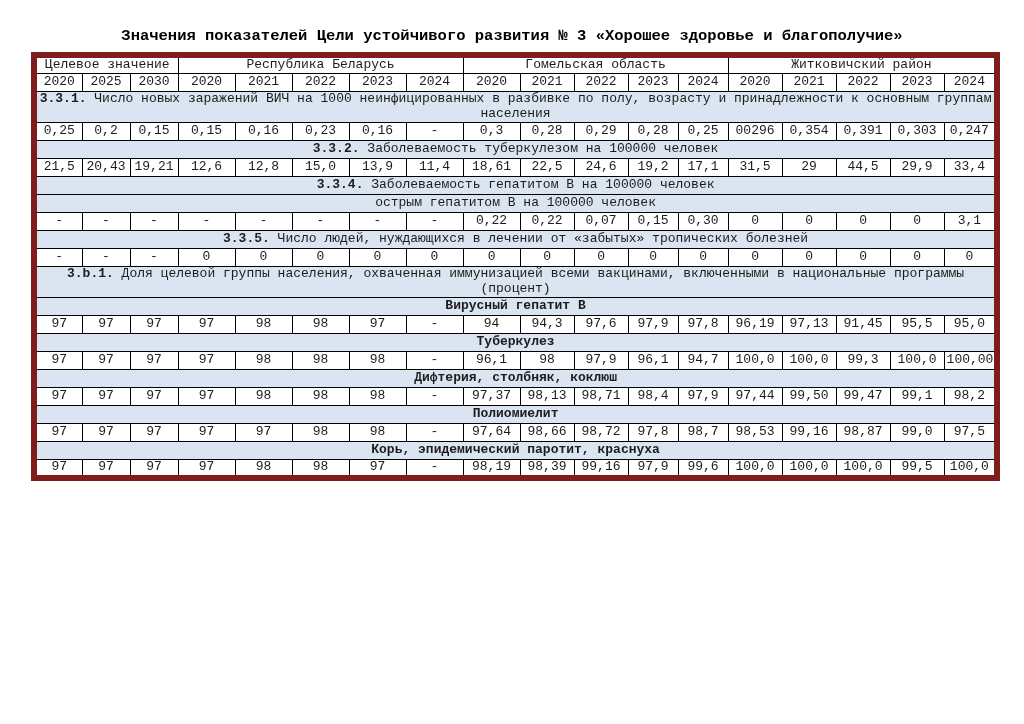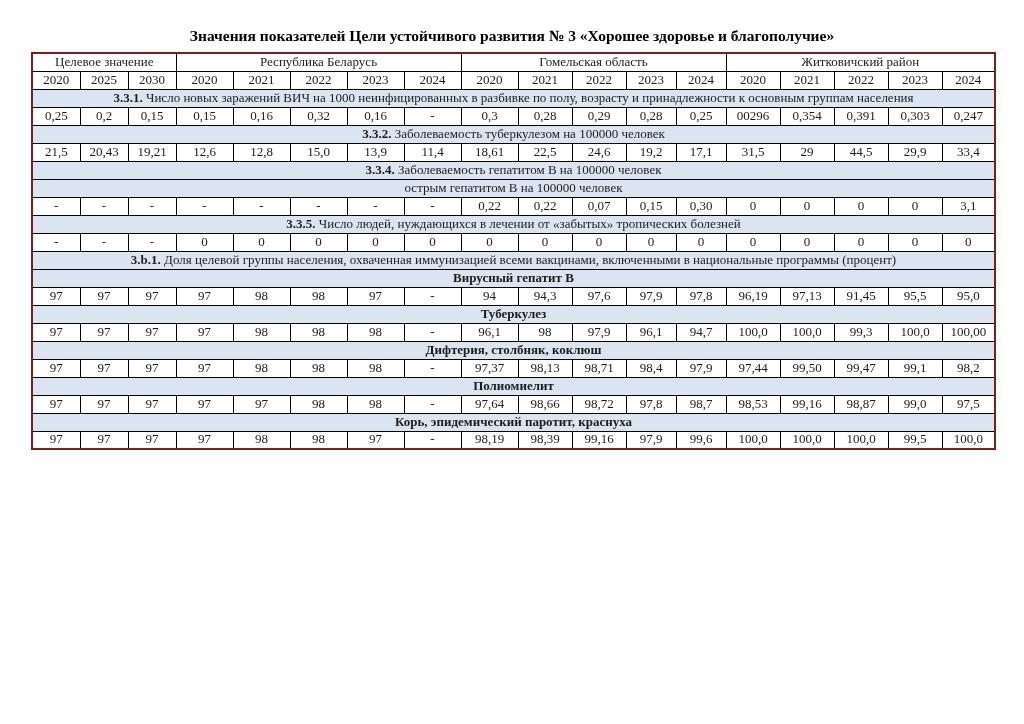--- a/index.html
+++ b/index.html
@@ -2,37 +2,37 @@
 <html style="--section-bg: #dbe5f1;"><head>
 <meta charset="utf-8">
 <style>
   * { margin: 0; padding: 0; box-sizing: border-box; }
   html, body { background: #ffffff; }
   .page {
     position: relative;
     width: 1024px;
     height: 724px;
     background: #ffffff;
-    font-family: Liberation Serif, serif;
+    font-family: Liberation Mono, monospace;
     color: #1c1c1c;
     overflow: hidden;
   }
   .doc-title {
     padding-top: 27px;
     text-align: center;
     font-weight: bold;
     font-size: 15.5px;
     color: #000000;
   }
   table.sdg-table {
     border-collapse: collapse;
     table-layout: fixed;
     width: 963px;
     margin: 7px 0 0 31px;
-    border: 2px solid #7f1d1d;
+    border: 6px solid #7f1d1d;
   }
   table.sdg-table th,
   table.sdg-table td {
     border: 1px solid #000000;
     height: 18px;
     padding: 0 2px;
     text-align: center;
     vertical-align: middle;
     font-size: 13px;
     font-weight: normal;
@@ -113,21 +113,21 @@
     <tbody>
         <tr class="section-row">
           <td colspan="18"><b>3.3.1.</b> Число новых заражений ВИЧ на 1000 неинфицированных в разбивке по полу, возрасту и принадлежности к основным группам населения</td>
         </tr>
         <tr>
           <td>0,25</td>
           <td>0,2</td>
           <td>0,15</td>
           <td>0,15</td>
           <td>0,16</td>
-          <td>0,32</td>
+          <td>0,23</td>
           <td>0,16</td>
           <td>-</td>
           <td>0,3</td>
           <td>0,28</td>
           <td>0,29</td>
           <td>0,28</td>
           <td>0,25</td>
           <td>00296</td>
           <td>0,354</td>
           <td>0,391</td>

